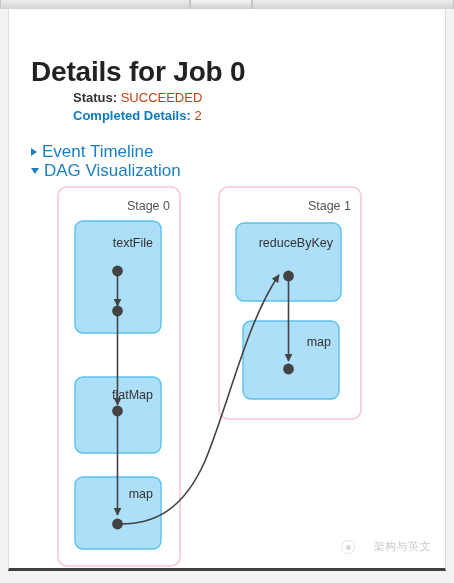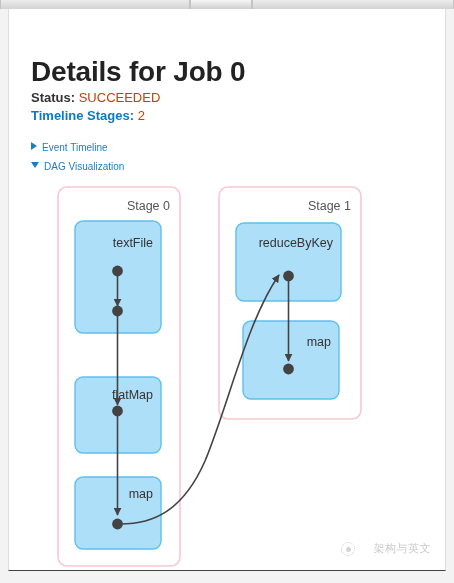--- a/index.html
+++ b/index.html
@@ -46,21 +46,21 @@
     background: #f3f3f3;
   }
   .content-panel {
     position: absolute;
     left: 8px; top: 9px;
     width: 438px;
     height: 562px;
     background: #ffffff;
     border-left: 1px solid #dddddd;
     border-right: 1px solid #dddddd;
-    border-bottom: 1px solid #404040;
+    border-bottom: 3px solid #404040;
   }
 
   
   .page-title {
     position: absolute;
     left: 22px; top: 28px;
     font-size: 28px;
     font-weight: bold;
     color: #222222;
     letter-spacing: -0.2px;
@@ -68,32 +68,33 @@
   }
   .meta-line {
     position: absolute;
     left: 22px;
     font-size: 13px;
     color: #333333;
     white-space: nowrap;
   }
   .meta-line .k {
     font-weight: bold;
+    margin-left: 42px;
   }
   .meta-line.status { top: 81px; }
   .meta-line.status .k { color: #333333; }
   .meta-line.stages { top: 99px; }
   .meta-line.stages .k { color: #0c7bc0; }
   .meta-line .v { color: #c2410c; font-weight: normal; }
 
   
   .toggle {
     position: absolute;
     left: 22px;
-    font-size: 10px;
+    font-size: 17px;
     color: #1a7fc1;
     white-space: nowrap;
     cursor: pointer;
   }
   .toggle.timeline { top: 133px; }
   .toggle.dag { top: 152px; }
   .tri {
     display: inline-block;
     width: 0; height: 0;
     margin-right: 5px;
@@ -166,21 +167,21 @@
   <div class="content-panel">
 
     <h1 class="page-title">Details for Job 0</h1>
 
     <div class="meta-line status">
       <span class="k">Status:</span>
       <span class="v">SUCCEEDED</span>
     </div>
 
     <div class="meta-line stages">
-      <span class="k">Timeline Stages:</span>
+      <span class="k">Completed Details:</span>
       <span class="v">2</span>
     </div>
 
     <div class="toggle timeline">
       <span class="tri right"></span><span class="lbl">Event Timeline</span>
     </div>
 
     <div class="toggle dag">
       <span class="tri down"></span><span class="lbl">DAG Visualization</span>
     </div>

